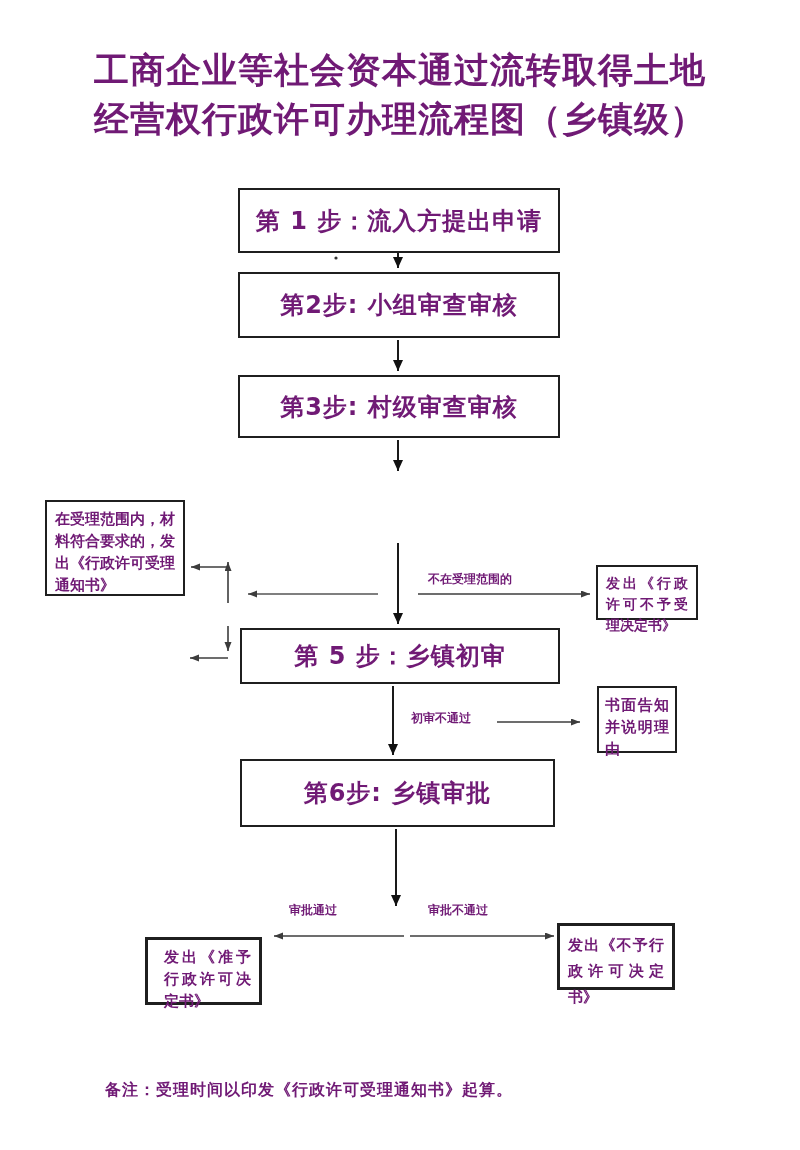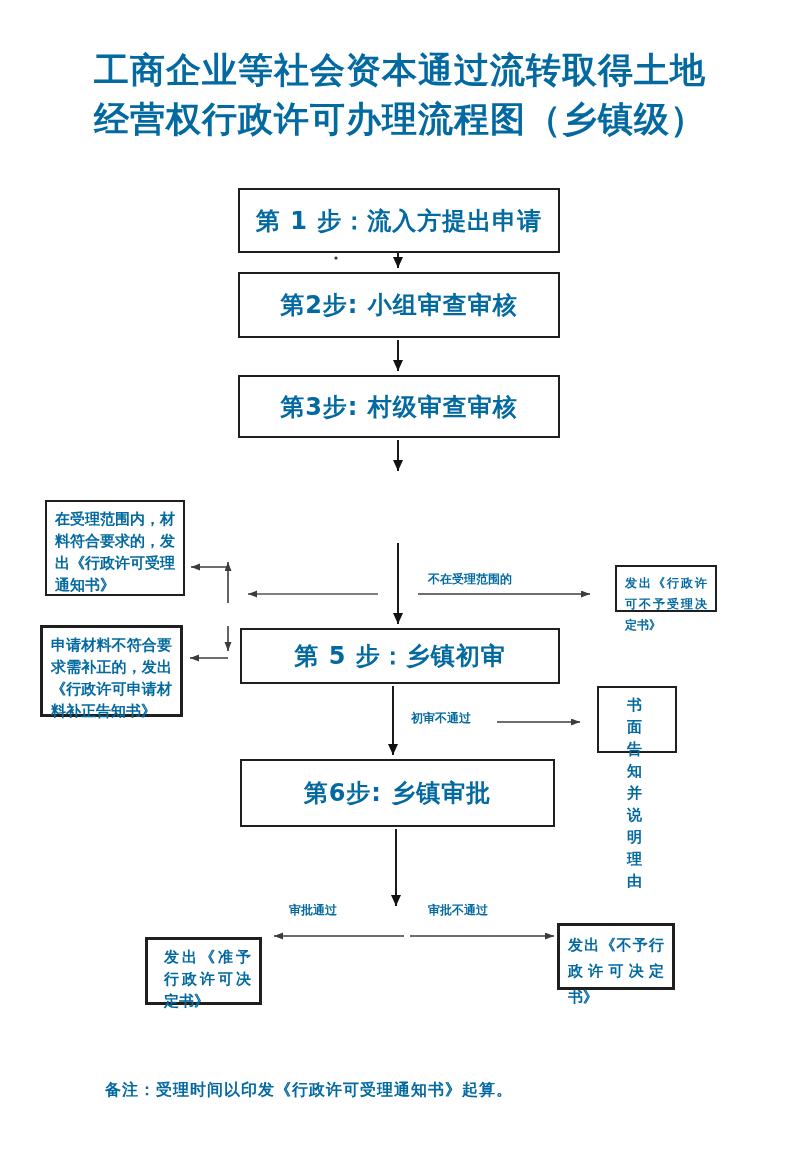--- a/index.html
+++ b/index.html
@@ -1,17 +1,17 @@
 <!DOCTYPE html>
 <html><head>
 <meta charset="utf-8">
 <style>
   html,body{margin:0;padding:0;background:#fff;}
   #page{position:relative;width:800px;height:1150px;background:#fff;overflow:hidden;
-        font-family:"DejaVu Sans",sans-serif;color:#0369a1;border-radius:16px;}
+        font-family:"DejaVu Sans",sans-serif;color:#701a75;border-radius:16px;}
   #connectors{position:absolute;left:0;top:0;width:800px;height:1150px;}
   .title{position:absolute;left:0;top:46px;width:800px;text-align:center;
          font-size:35px;font-weight:bold;line-height:49px;letter-spacing:1px;}
   .stepbox{position:absolute;box-sizing:border-box;border:2px solid #1f1f1f;background:#fff;
            display:flex;align-items:center;justify-content:center;
            font-size:24px;font-weight:bold;letter-spacing:1px;}
   .notebox{position:absolute;box-sizing:border-box;border:2px solid #1f1f1f;background:#fff;
            font-size:15px;font-weight:bold;line-height:22px;
            padding:6px 8px;text-align:justify;text-align-last:left;}
   .notebox.thick{border-width:3px;}
@@ -76,27 +76,24 @@
   <div class="stepbox" style="left:240px;top:628px;width:320px;height:56px;">
     <span>第 5 步：乡镇初审</span>
   </div>
   <div class="stepbox" style="left:240px;top:759px;width:315px;height:68px;">
     <span>第6步: 乡镇审批</span>
   </div>
 
   <div class="notebox" style="left:45px;top:500px;width:140px;height:96px;">
     <span>在受理范围内，材料符合要求的，发出《行政许可受理通知书》</span>
   </div>
-  <div class="notebox thick" style="left:40px;top:625px;width:143px;height:92px;">
-    <span>申请材料不符合要求需补正的，发出《行政许可申请材料补正告知书》</span>
-  </div>
-  <div class="notebox" style="left:596px;top:565px;width:102px;height:47px;font-size:12px;line-height:21px;margin-left:19px;">
+  <div class="notebox" style="left:596px;top:565px;width:102px;height:55px;font-size:14px;line-height:21px;">
     <span>发出《行政许可不予受理决定书》</span>
   </div>
-  <div class="notebox" style="left:597px;top:686px;width:80px;height:67px;padding:6px 28px;">
+  <div class="notebox" style="left:597px;top:686px;width:80px;height:67px;padding:6px 6px;">
     <span>书面告知并说明理由</span>
   </div>
   <div class="notebox thick" style="left:145px;top:937px;width:117px;height:68px;padding-left:16px;">
     <span>发出《准予行政许可决定书》</span>
   </div>
   <div class="notebox thick" style="left:557px;top:923px;width:118px;height:67px;line-height:26px;">
     <span>发出《不予行政许可决定书》</span>
   </div>
 
   <div class="edge-label" style="left:428px;top:571px;">不在受理范围的</div>

